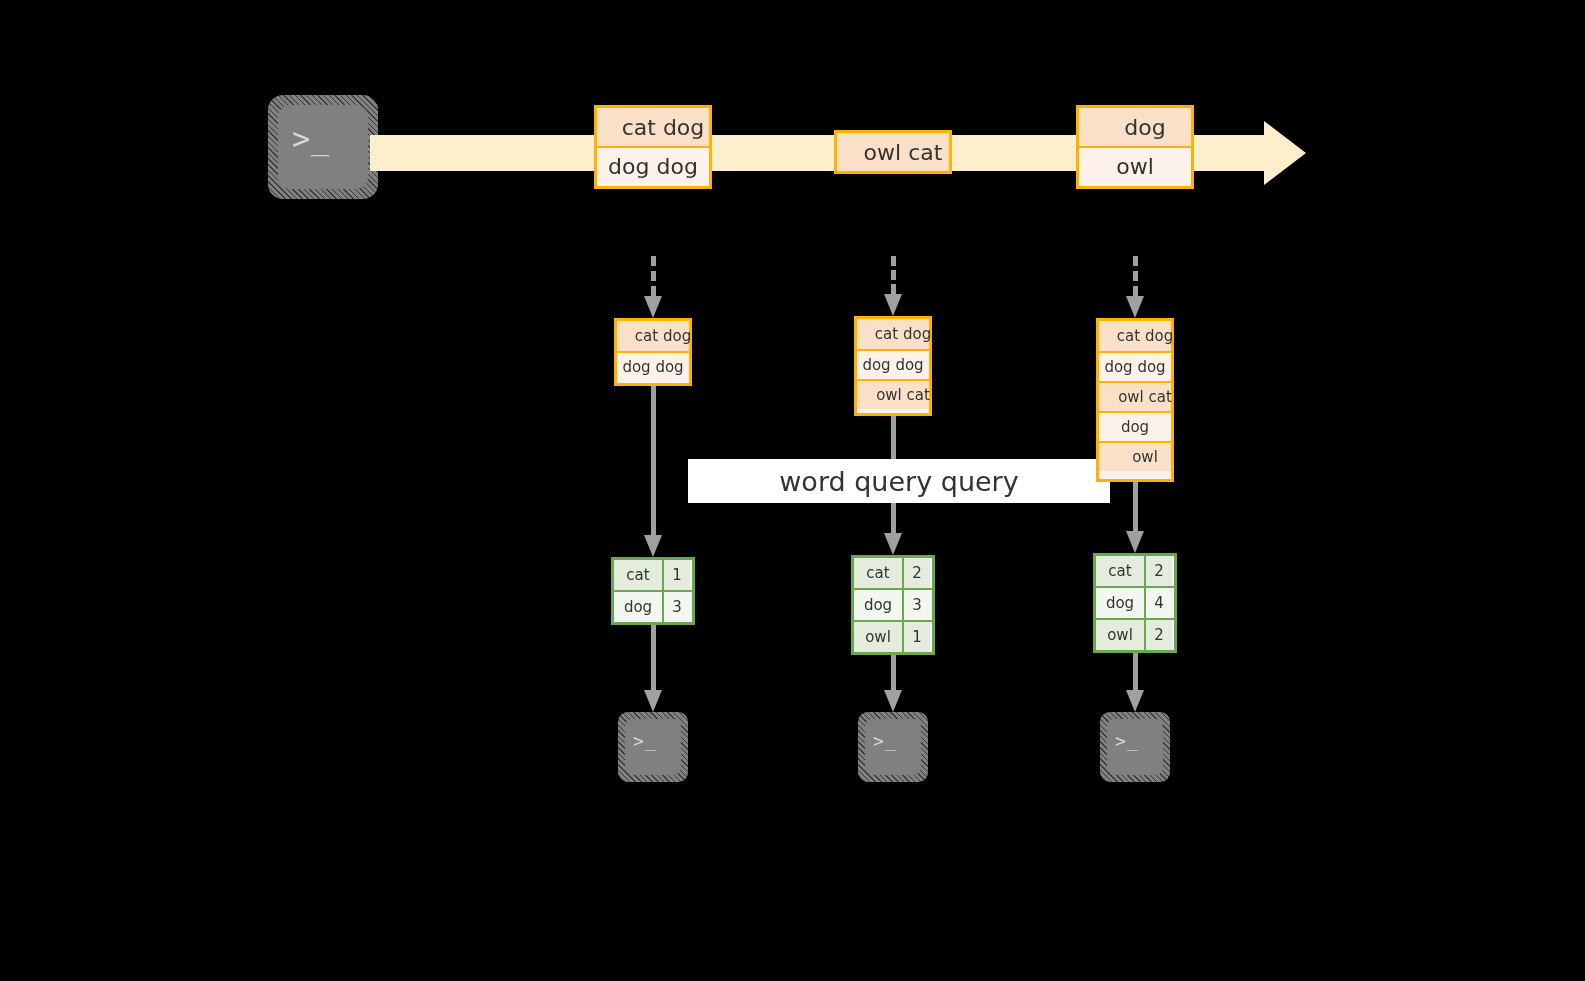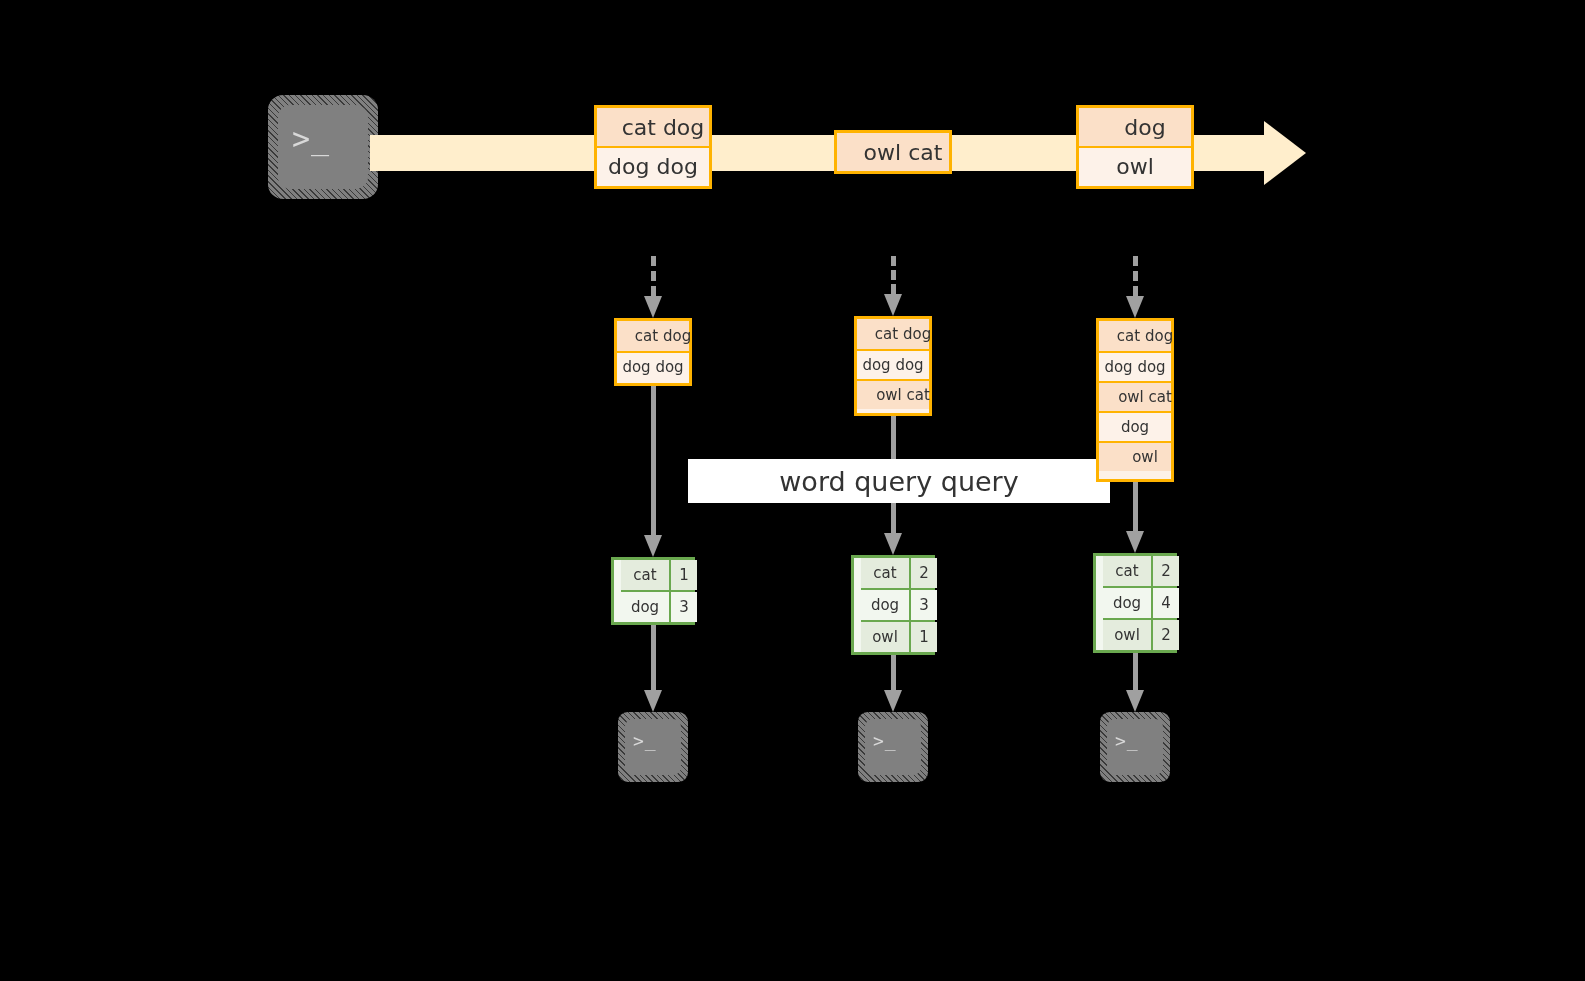--- a/index.html
+++ b/index.html
@@ -90,21 +90,20 @@
     position: absolute;
     box-sizing: border-box;
     border: 3px solid #6aa84f;
     background: #f2f7ef;
     display: flex;
     flex-direction: column;
   }
   .res-row {
     display: flex;
     flex: 1 1 auto;
-    margin-left: 7px;
   }
   .res-row + .res-row {
     border-top: 2px solid #6aa84f;
   }
   .res-cell {
     box-sizing: border-box;
     display: flex;
     align-items: center;
     justify-content: center;
     color: #333333;

